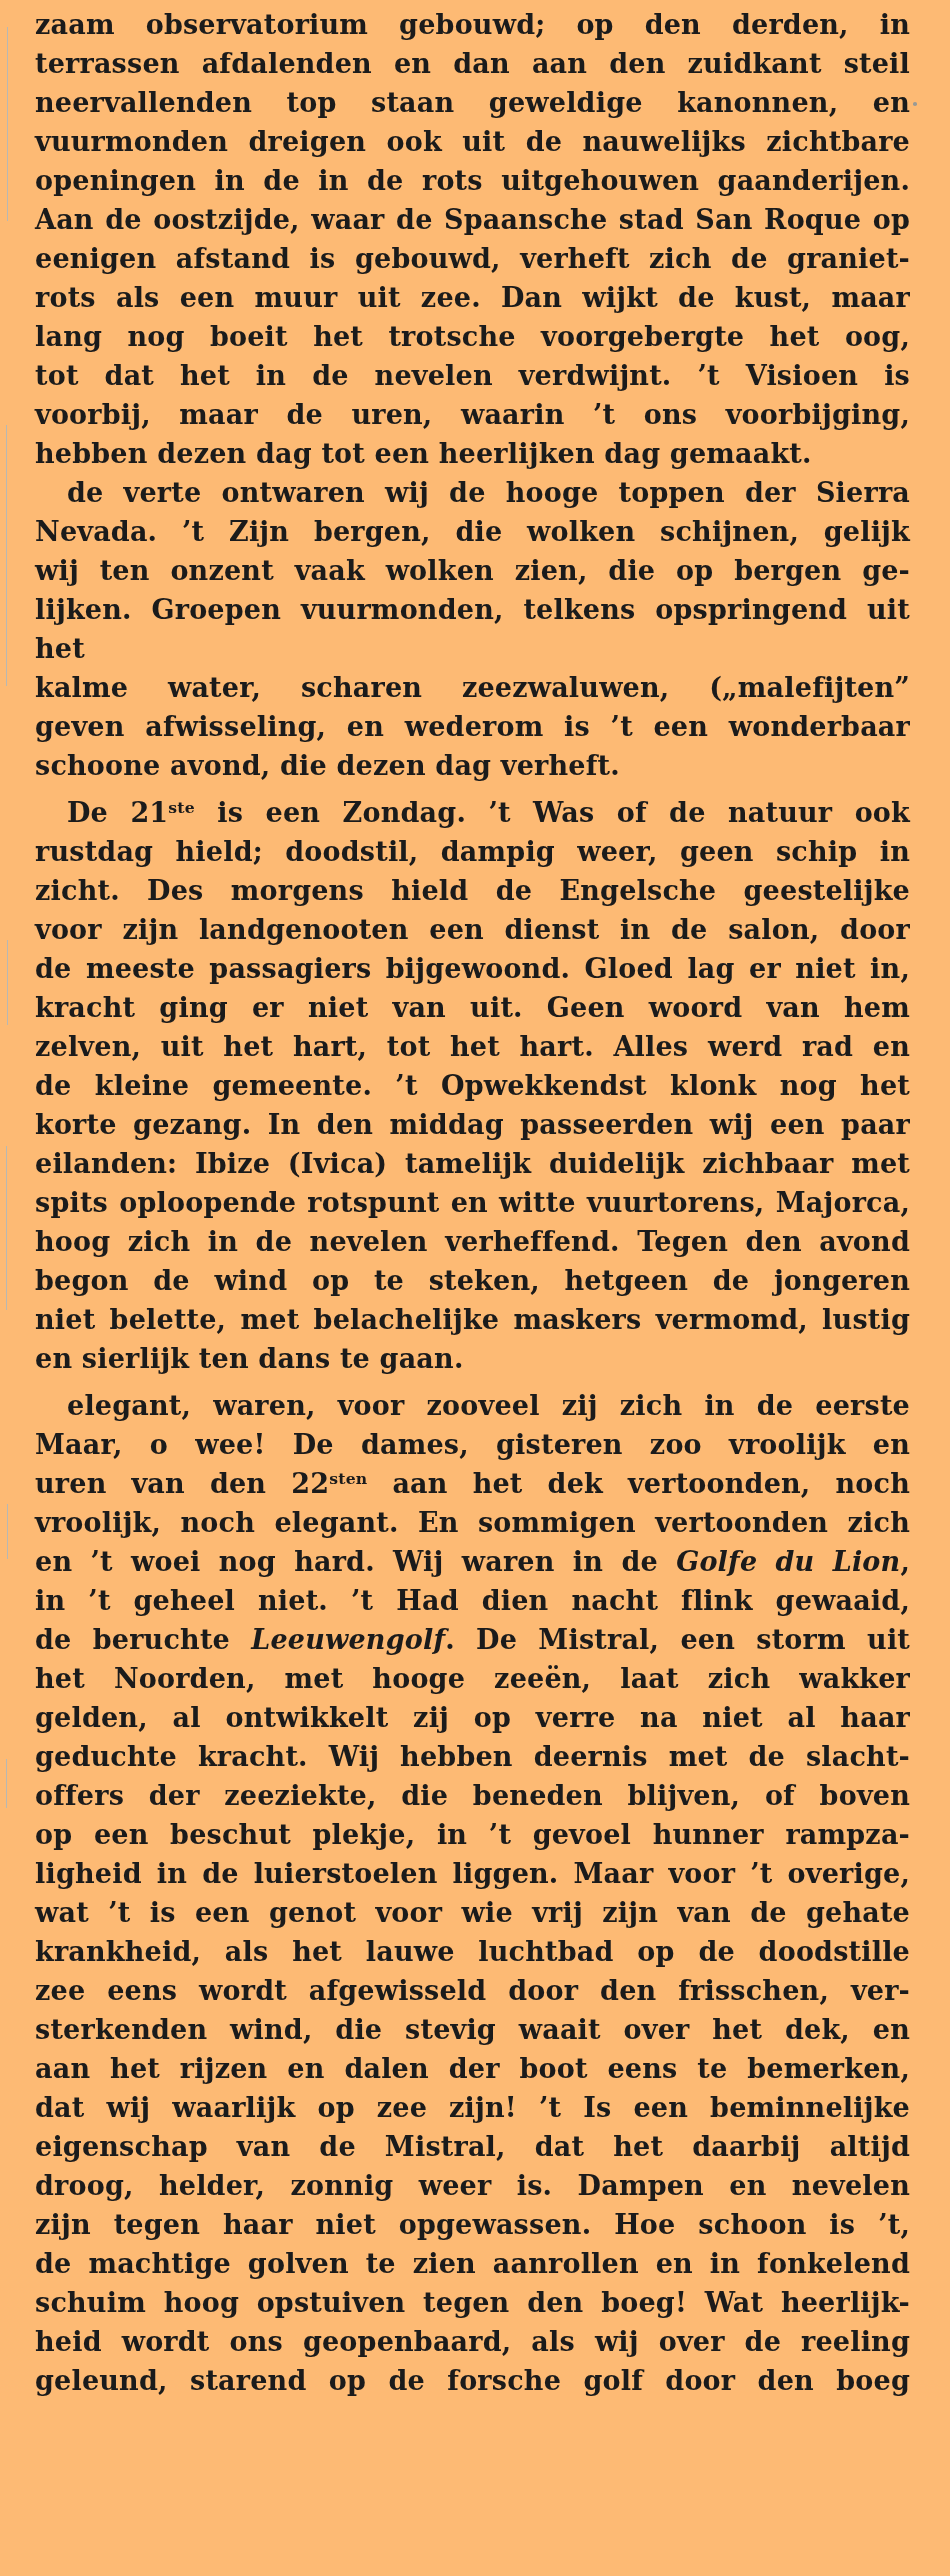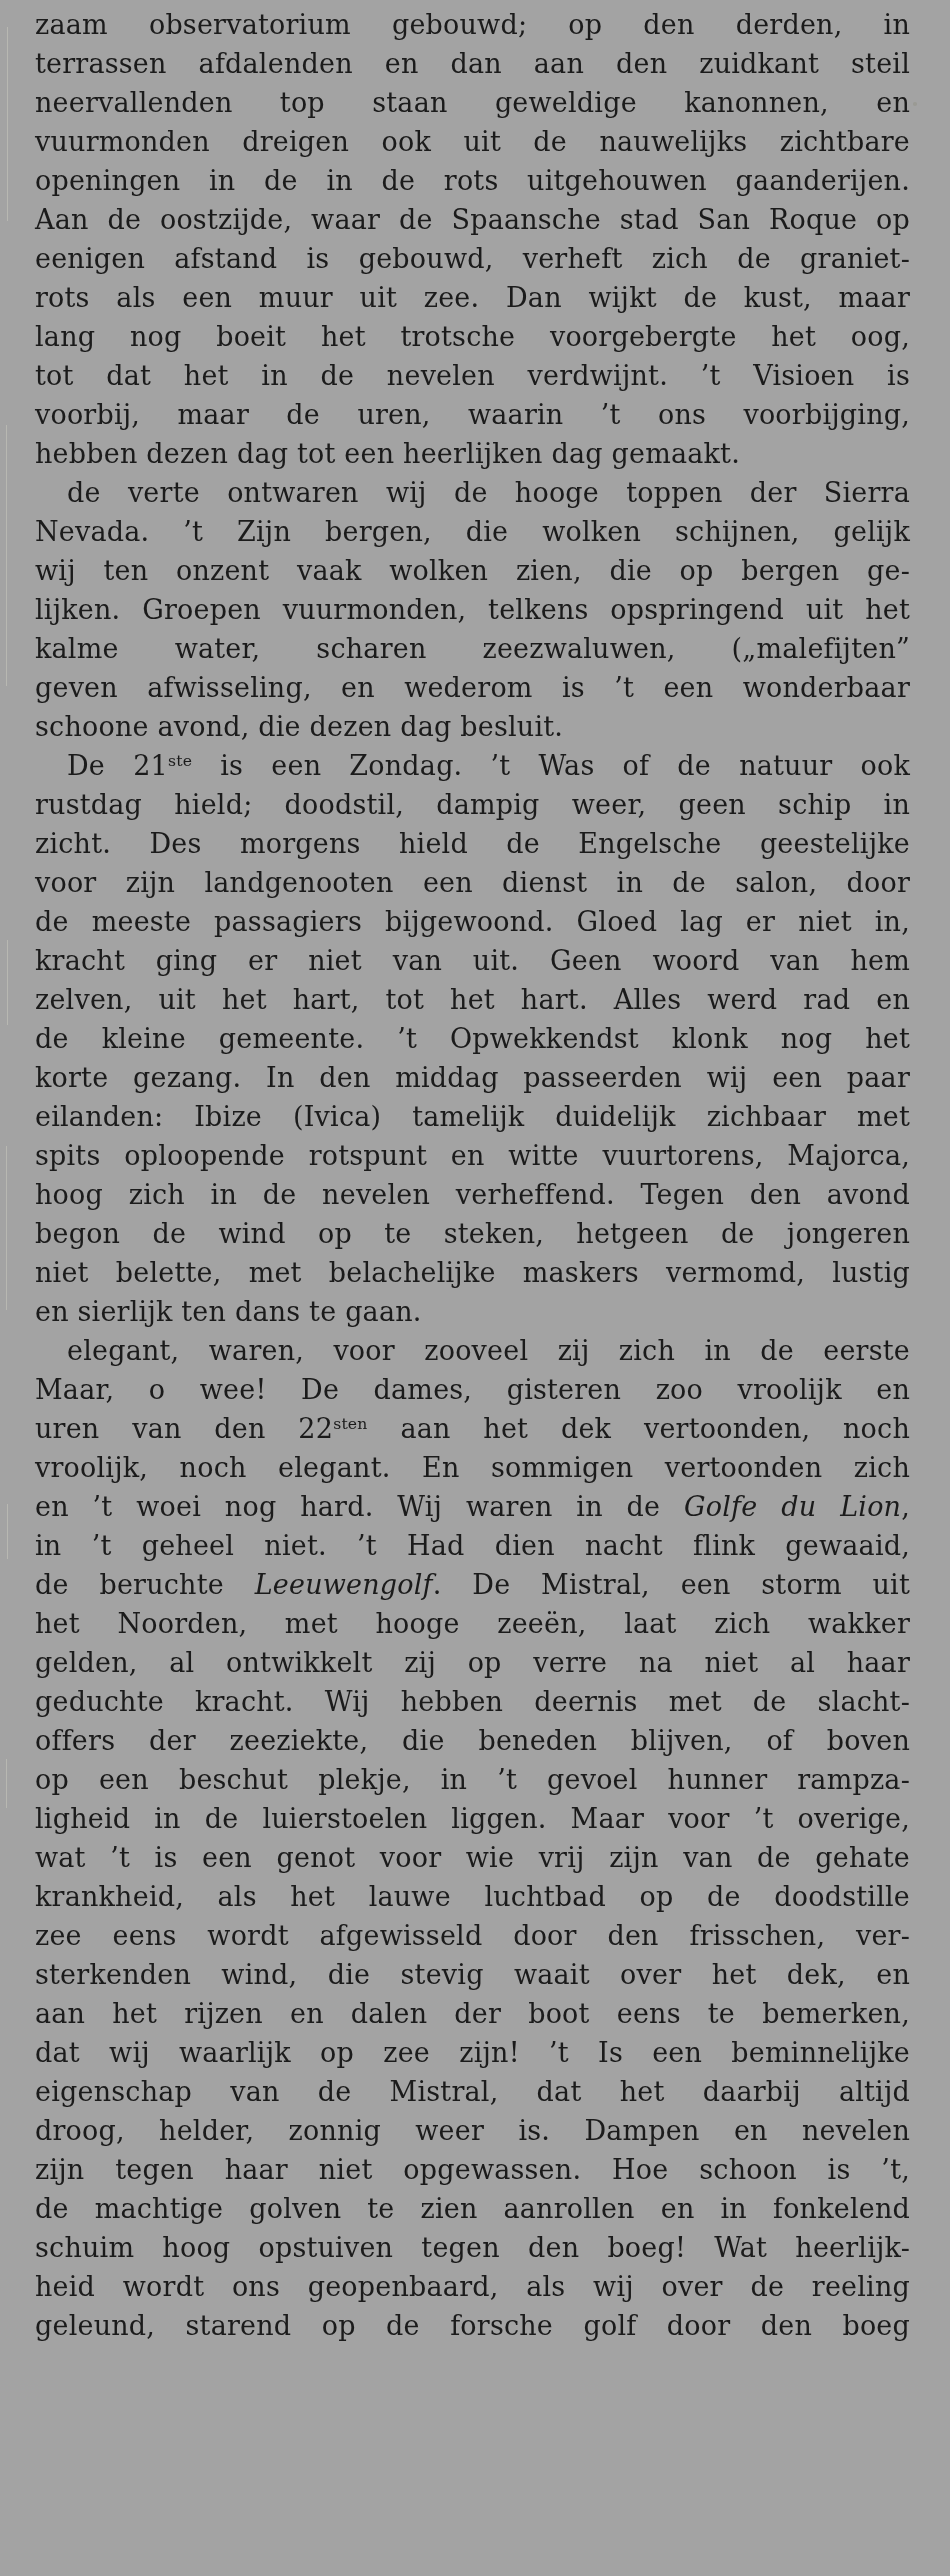--- a/index.html
+++ b/index.html
@@ -18,21 +18,21 @@
     left: 35px;
     top: 4.9px;
     width: 875px;
     font-family: "DejaVu Serif", "Liberation Serif", serif;
     font-size: 27px;
     line-height: 39px;
     color: #1b1b1b;
     letter-spacing: 0.2px;
   }
   .para { margin: 0; }
-  .para.gap { margin-top: 0; }
+  .para.gap { margin-top: 8px; }
   .para.indent .line:first-child { text-indent: 32px; }
   .line {
     text-align: justify;
     text-align-last: justify;
     white-space: normal;
   }
   .line.last { text-align-last: left; }
   em { font-style: italic; }
   sup {
     font-size: 58%;
@@ -47,21 +47,21 @@
   }
   .speck {
     position: absolute;
     background: #9a9a94;
     border-radius: 50%;
   }
 </style>
 </head>
 <body>
 
-<div class="page" style="background: #a3a3a3;">
+<div class="page" style="background: #fdba74; font-weight: bold;">
 
   <div class="artifact" style="left: 6.7px; top: 27px; width: 1.2px; height: 194px; background: rgb(184, 184, 178);"></div>
   <div class="artifact" style="left: 6px; top: 425px; width: 1.2px; height: 261px; background: rgb(184, 184, 178);"></div>
   <div class="artifact" style="left: 6.7px; top: 940px; width: 1.2px; height: 85px; background: rgb(184, 184, 178);"></div>
   <div class="artifact" style="left: 6px; top: 1146px; width: 1.2px; height: 164px; background: rgb(184, 184, 178);"></div>
   <div class="artifact" style="left: 6.7px; top: 1504px; width: 1.2px; height: 55px; background: rgb(184, 184, 178);"></div>
   <div class="artifact" style="left: 6px; top: 1759px; width: 1.2px; height: 49px; background: rgb(184, 184, 178);"></div>
 
   <div class="speck" style="left:913px; top:102px; width:3.6px; height:3.6px;"></div>
 
@@ -80,21 +80,21 @@
         <div class="line">voorbij, maar de uren, waarin ’t ons voorbijging,</div>
         <div class="line last">hebben dezen dag tot een heerlijken dag gemaakt.</div>
       </div>
       <div class="para indent">
         <div class="line">de verte ontwaren wij de hooge toppen der Sierra</div>
         <div class="line">Nevada. ’t Zijn bergen, die wolken schijnen, gelijk</div>
         <div class="line">wij ten onzent vaak wolken zien, die op bergen ge-</div>
         <div class="line">lijken. Groepen vuurmonden, telkens opspringend uit het</div>
         <div class="line">kalme water, scharen zeezwaluwen, („malefijten”</div>
         <div class="line">geven afwisseling, en wederom is ’t een wonderbaar</div>
-        <div class="line last">schoone avond, die dezen dag besluit.</div>
+        <div class="line last">schoone avond, die dezen dag verheft.</div>
       </div>
       <div class="para indent gap">
         <div class="line">De 21<sup>ste</sup> is een Zondag. ’t Was of de natuur ook</div>
         <div class="line">rustdag hield; doodstil, dampig weer, geen schip in</div>
         <div class="line">zicht. Des morgens hield de Engelsche geestelijke</div>
         <div class="line">voor zijn landgenooten een dienst in de salon, door</div>
         <div class="line">de meeste passagiers bijgewoond. Gloed lag er niet in,</div>
         <div class="line">kracht ging er niet van uit. Geen woord van hem</div>
         <div class="line">zelven, uit het hart, tot het hart. Alles werd rad en</div>
         <div class="line">de kleine gemeente. ’t Opwekkendst klonk nog het</div>

